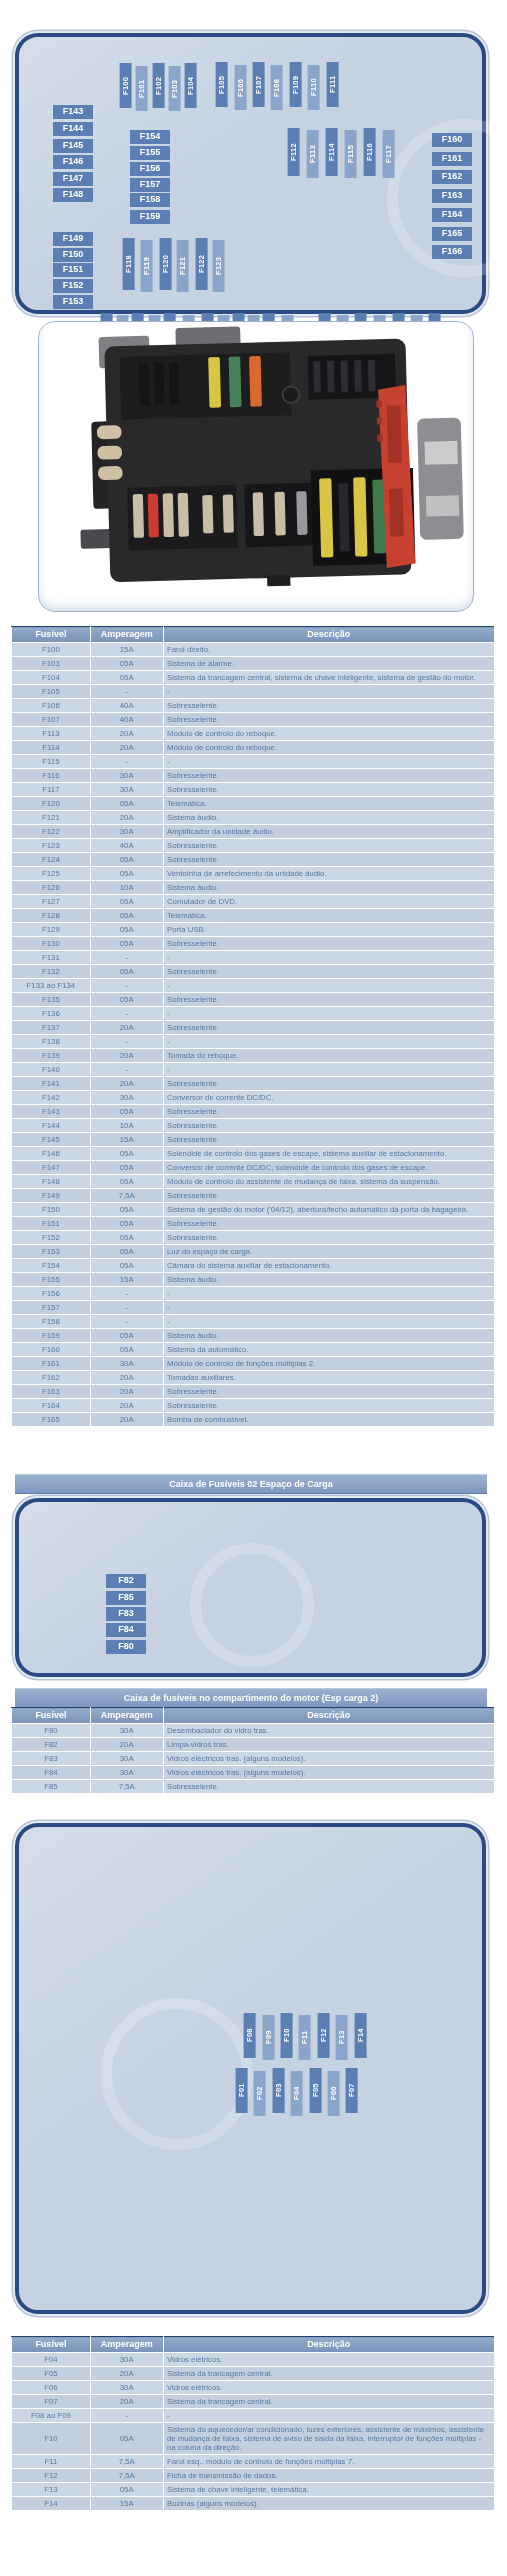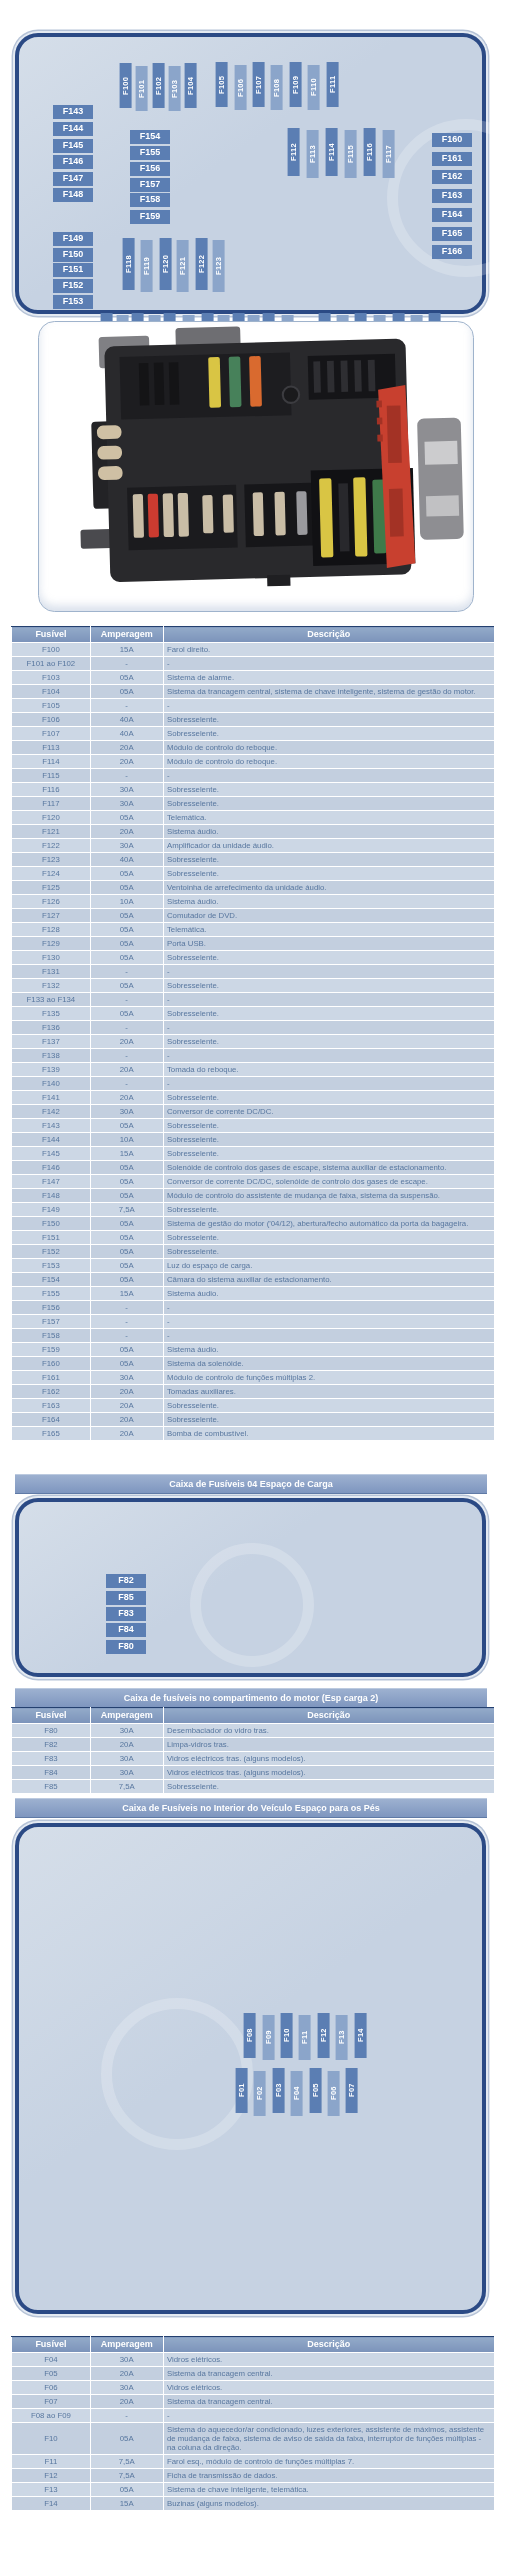--- a/index.html
+++ b/index.html
@@ -189,25 +189,20 @@
           <th>Descrição</th>
         </tr>
       </thead>
       <tbody>
         <tr>
           <td class="c-fuse">F100</td>
           <td class="c-amp">15A</td>
           <td class="c-desc">Farol direito.</td>
         </tr>
         <tr>
-          <td class="c-fuse">F101 ao F102</td>
-          <td class="c-amp">-</td>
-          <td class="c-desc">-</td>
-        </tr>
-        <tr>
           <td class="c-fuse">F103</td>
           <td class="c-amp">05A</td>
           <td class="c-desc">Sistema de alarme.</td>
         </tr>
         <tr>
           <td class="c-fuse">F104</td>
           <td class="c-amp">05A</td>
           <td class="c-desc">Sistema da trancagem central, sistema de chave inteligente, sistema de gestão do motor.</td>
         </tr>
         <tr>
@@ -441,21 +436,21 @@
           <td class="c-desc">-</td>
         </tr>
         <tr>
           <td class="c-fuse">F159</td>
           <td class="c-amp">05A</td>
           <td class="c-desc">Sistema áudio.</td>
         </tr>
         <tr>
           <td class="c-fuse">F160</td>
           <td class="c-amp">05A</td>
-          <td class="c-desc">Sistema da solenóide.</td>
+          <td class="c-desc">Sistema da automático.</td>
         </tr>
         <tr>
           <td class="c-fuse">F161</td>
           <td class="c-amp">30A</td>
           <td class="c-desc">Módulo de controlo de funções múltiplas 2.</td>
         </tr>
         <tr>
           <td class="c-fuse">F162</td>
           <td class="c-amp">20A</td>
           <td class="c-desc">Tomadas auxiliares.</td>
@@ -471,21 +466,21 @@
           <td class="c-desc">Sobresselente.</td>
         </tr>
         <tr>
           <td class="c-fuse">F165</td>
           <td class="c-amp">20A</td>
           <td class="c-desc">Bomba de combustível.</td>
         </tr>
       </tbody>
     </table>
 
-  <div class="bar" style="top:1474px;">Caixa de Fusíveis 04 Espaço de Carga</div>
+  <div class="bar" style="top:1474px;">Caixa de Fusíveis 02 Espaço de Carga</div>
 
   <div class="diagram" id="diagram2" style="top:1498px;height:171px;">
     <div class="wm" style="width:102px;height:102px;left:171px;top:41px;"></div>
   <div class="fuse-h" style="left: 87px; top: 72px;">F82</div>
       <div class="fuse-h" style="left: 87px; top: 89px;">F85</div>
       <div class="fuse-h" style="left: 87px; top: 105px;">F83</div>
       <div class="fuse-h" style="left: 87px; top: 121px;">F84</div>
       <div class="fuse-h" style="left: 87px; top: 138px;">F80</div>
     </div>
 
@@ -520,21 +515,20 @@
           <td class="c-desc">Vidros eléctricos tras. (alguns modelos).</td>
         </tr>
         <tr>
           <td class="c-fuse">F85</td>
           <td class="c-amp">7,5A</td>
           <td class="c-desc">Sobresselente.</td>
         </tr>
       </tbody>
     </table>
 
-  <div class="bar" style="top:1798px;">Caixa de Fusíveis no Interior do Veículo Espaço para os Pés</div>
 
   <div class="diagram" id="diagram3" style="top:1823px;height:483px;">
     <div class="wm" style="width:130px;height:130px;left:82px;top:171px;"></div>
   <div class="fuse-v" style="left: 225px; top: 186px; height: 45px;">F08</div>
       <div class="fuse-v alt" style="left: 244px; top: 188px; height: 45px;">F09</div>
       <div class="fuse-v" style="left: 262px; top: 186px; height: 45px;">F10</div>
       <div class="fuse-v alt" style="left: 280px; top: 188px; height: 45px;">F11</div>
       <div class="fuse-v" style="left: 299px; top: 186px; height: 45px;">F12</div>
       <div class="fuse-v alt" style="left: 317px; top: 188px; height: 45px;">F13</div>
       <div class="fuse-v" style="left: 336px; top: 186px; height: 45px;">F14</div>

